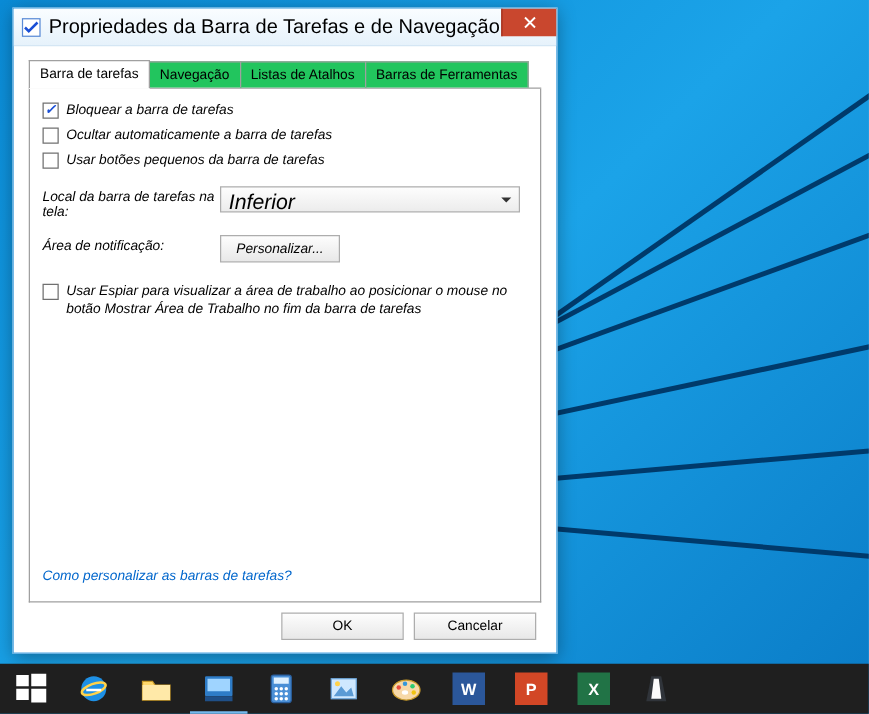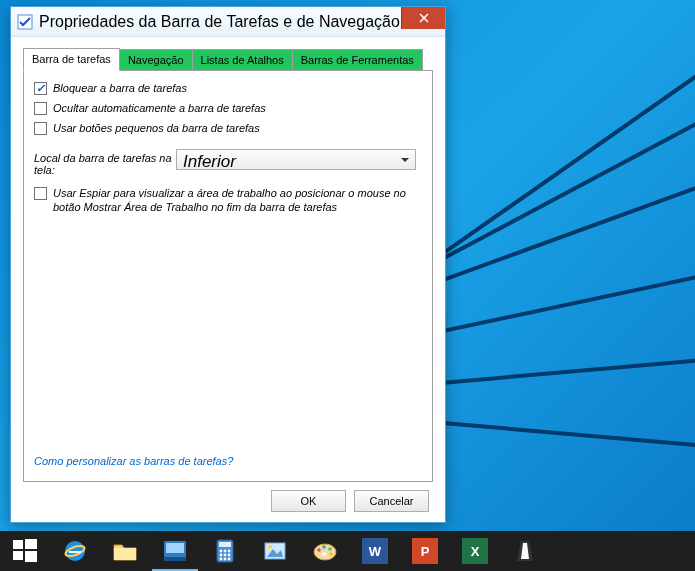--- a/index.html
+++ b/index.html
@@ -82,21 +82,21 @@
 .btn {
   height:22px; padding: 2px 12px; border:1px solid #adadad;
   background:linear-gradient(#fdfdfd,#e8e8e8); font-size:11px; cursor:pointer;
   display:inline-flex; align-items:center; justify-content:center;
 }
 
 .spacer { flex:1; }
 .link { color:#0066cc; font-size:11px; cursor:pointer; margin-top:auto; margin-bottom:6px; }
 
 .button-bar { display:flex; justify-content:flex-end; gap:8px; padding: 8px 4px 2px 4px; }
-.button-bar .btn { width:75px; }
+.button-bar .btn { width:98px; }
 
 
 .taskbar {
   position:absolute; left:0; right:0; bottom:0; height:40px;
   background:#1f1f1f; display:flex; align-items:stretch;
 }
 .task-btn {
   width:50px; height:40px; display:flex; align-items:center; justify-content:center;
   cursor:pointer; position:relative;
 }
@@ -160,20 +160,24 @@
         <div class="check"></div>
         <span class="check-label">Usar botões pequenos da barra de tarefas</span>
       </div>
 
       <div class="form-row">
         <div class="form-label">Local da barra de tarefas na tela:</div>
         <div class="select">Inferior</div>
       </div>
 
 
+      <div class="form-row" style="margin-bottom:10px;">
+        <div class="form-label">Área de notificação:</div>
+        <div class="btn">Personalizar...</div>
+      </div>
 
 
       <div class="row" style="margin-top:6px;">
         <div class="check"></div>
         <span class="check-label" style="max-width:360px;">Usar Espiar para visualizar a área de trabalho ao posicionar o mouse no botão Mostrar Área de Trabalho no fim da barra de tarefas</span>
       </div>
 
       <div class="spacer"></div>
       <div class="link">Como personalizar as barras de tarefas?</div>
     </div>

